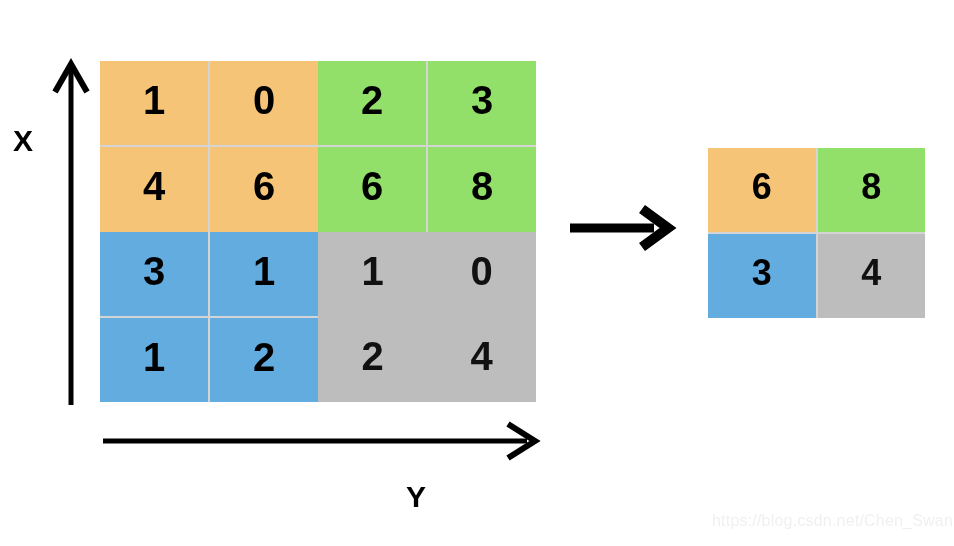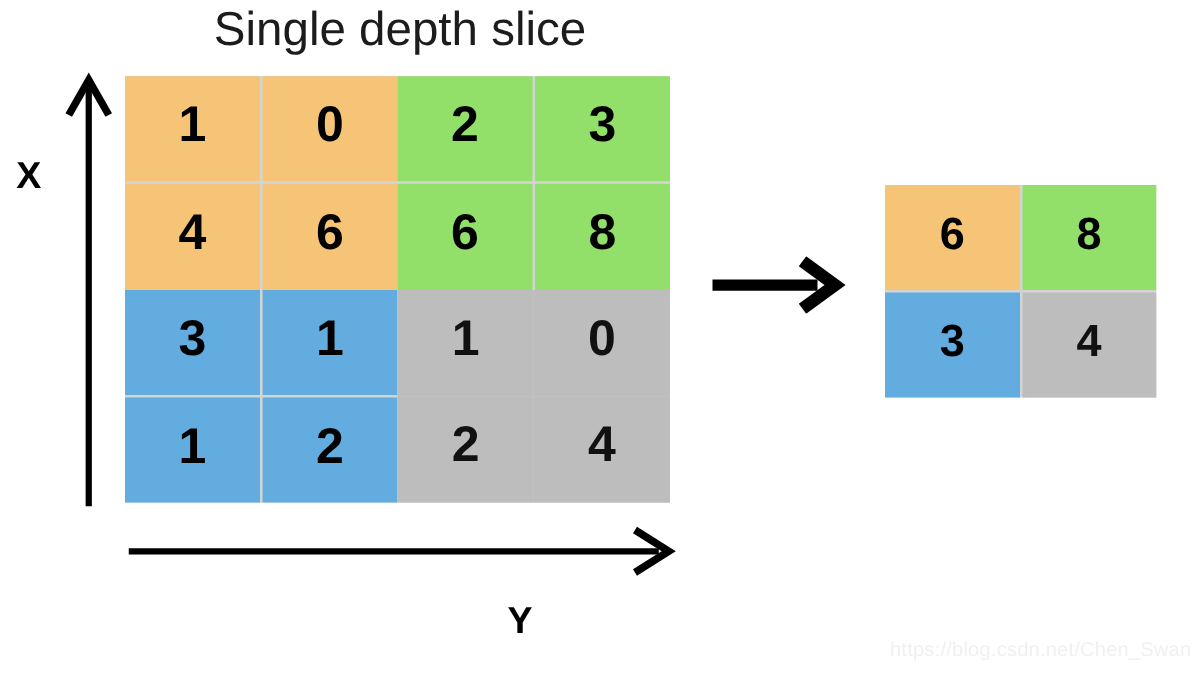--- a/index.html
+++ b/index.html
@@ -132,21 +132,20 @@
     color: #f0f0f0;
     white-space: nowrap;
     letter-spacing: 0.2px;
   }
 </style>
 </head>
 <body>
 
 <div id="canvas">
 
-  <div class="title">Single depth slice</div>
 
   <svg class="axis-svg" viewBox="0 0 954 546" xmlns="http://www.w3.org/2000/svg">
 
     <g>
       <line x1="71" y1="405" x2="71" y2="70" stroke="#000000" stroke-width="5"></line>
       <polyline points="55,92 71,64 87,92" fill="none" stroke="#000000" stroke-width="6" stroke-linecap="butt" stroke-linejoin="miter"></polyline>
     </g>
 
     <g>
       <line x1="103" y1="441" x2="527" y2="441" stroke="#000000" stroke-width="5"></line>

